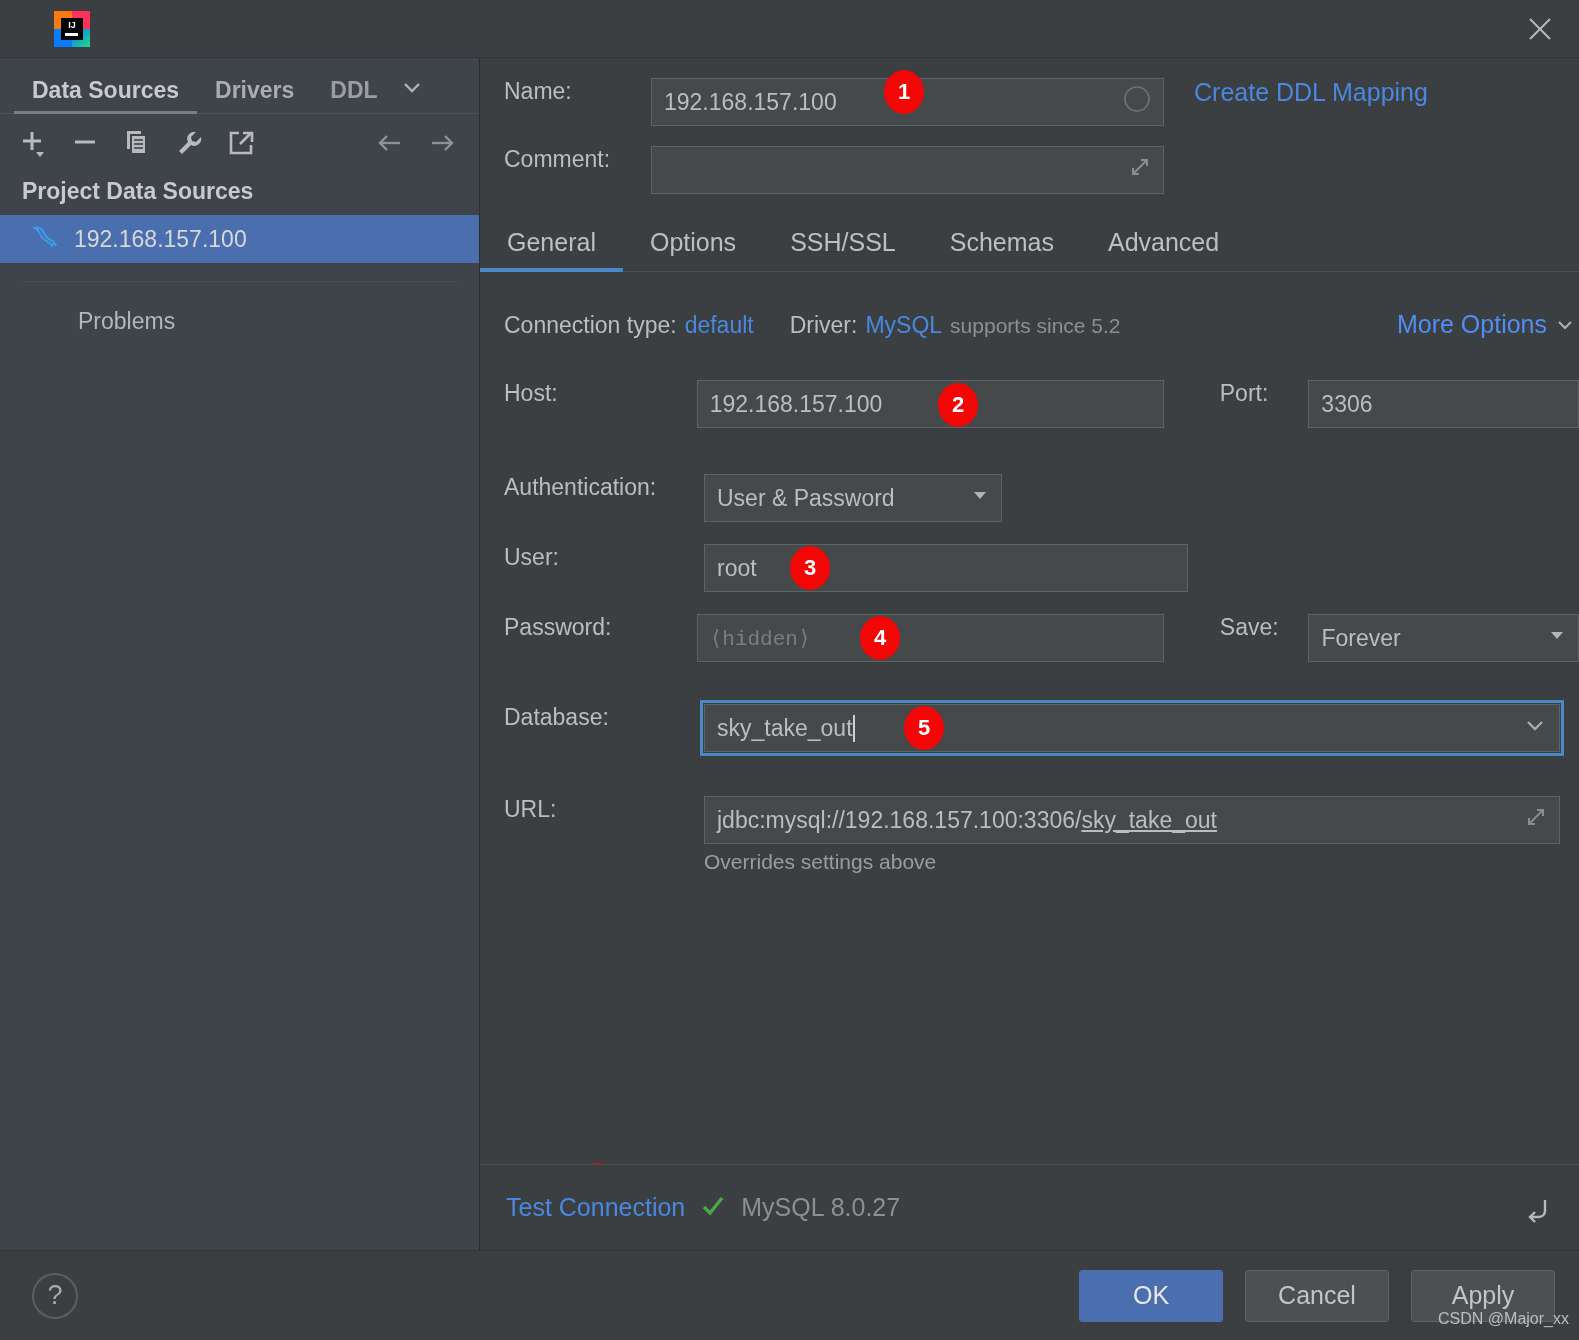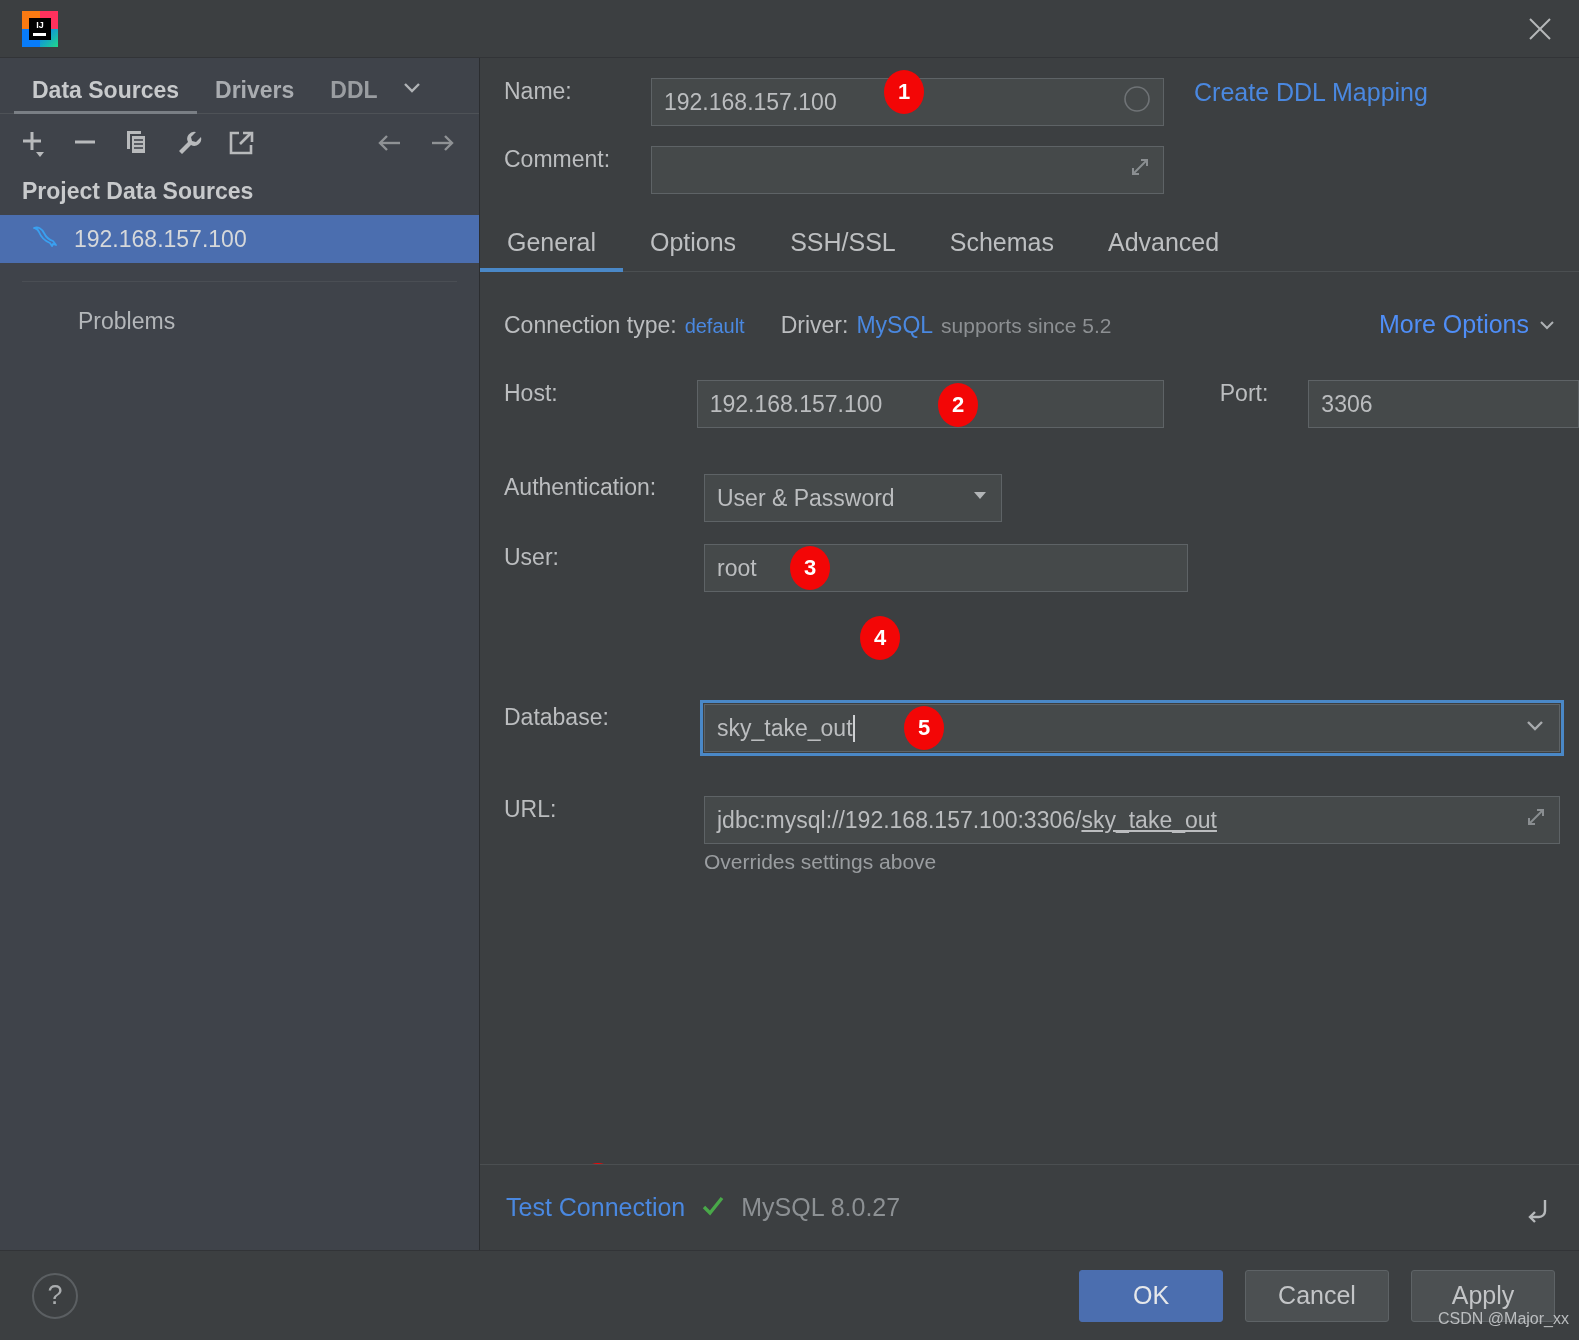--- a/index.html
+++ b/index.html
@@ -21,20 +21,21 @@
     height: 58px; min-height: 58px;
     background: #3c3f41;
     display: flex; align-items: center;
     padding: 0 14px 0 22px;
     border-bottom: 1px solid #323437;
     position: relative;
   }
   .ij-logo {
     width: 36px; height: 36px; position: relative; flex: 0 0 auto;
     margin-right: 22px;
+    margin-left: 32px;
   }
   .ij-logo .q { position: absolute; width: 18px; height: 18px; }
   .ij-logo .q1 { left: 0; top: 0; background: #f97a12; }
   .ij-logo .q2 { left: 18px; top: 0; background: #fe315d; }
   .ij-logo .q3 { left: 0; top: 18px; background: #087cfa; }
   .ij-logo .q4 { left: 18px; top: 18px; background: #087cfa;
       background: linear-gradient(135deg,#087cfa 0%, #21d789 100%); }
   .ij-logo .inner {
     position: absolute; left: 7px; top: 7px; width: 22px; height: 22px;
     background: #000; color: #fff; font-size: 9px; font-weight: bold;
@@ -347,23 +348,23 @@
         </div>
 
         <div class="sub-tabs" style="position:absolute; left:0; top:172px; right:0;">
           <div class="sub-tab active">General</div>
           <div class="sub-tab">Options</div>
           <div class="sub-tab">SSH/SSL</div>
           <div class="sub-tab">Schemas</div>
           <div class="sub-tab">Advanced</div>
         </div>
 
-        <div class="frow" style="position:absolute; left:24px; top:252px; right:22px; align-items:baseline;">
+        <div class="frow" style="position:absolute; left:24px; top:252px; right:4px; align-items:baseline;">
           <span class="lbl">Connection type:</span>
-          <span class="link" style="font-size:20px; margin-left:8px;">default</span>
+          <span class="link" style="font-size:23px; margin-left:8px;">default</span>
           <span class="lbl" style="margin-left:36px;">Driver:</span>
           <span class="link" style="font-size:23px; margin-left:8px;">MySQL</span>
           <span style="font-size:21px; color:#8d9093; margin-left:8px;">supports since 5.2</span>
           <span style="margin-left:auto; display:flex; align-items:center; gap:8px;">
             <span class="linkblue" style="font-size:25px;">More Options</span>
             <svg width="20" height="20" viewBox="0 0 20 20">
               <polyline points="4,7 10,13 16,7" fill="none" stroke="#aeb1b4" stroke-width="2"></polyline>
             </svg>
           </span>
         </div>
@@ -391,20 +392,35 @@
           </div>
         </div>
 
         <div class="frow" style="position:absolute; left:24px; top:486px;">
           <div class="lbl" style="width:200px;">User:</div>
           <div class="txtfield" style="width:484px;">
             <span class="val">root</span>
           </div>
         </div>
 
+        <div class="frow" style="position:absolute; left:24px; top:556px; right:0;">
+          <div class="lbl" style="width:200px;">Password:</div>
+          <div class="txtfield" style="width:484px;">
+            <span class="ph">⟨hidden⟩</span>
+          </div>
+          <div class="lbl" style="margin-left:56px; width:92px;">Save:</div>
+          <div class="combo" style="width:280px;">
+            <span>Forever</span>
+            <span>
+              <svg width="22" height="22" viewBox="0 0 22 22">
+                <polygon points="5,8 17,8 11,15" fill="#b2b5b7"></polygon>
+              </svg>
+            </span>
+          </div>
+        </div>
 
         <div class="frow" style="position:absolute; left:24px; top:646px; right:0;">
           <div class="lbl" style="width:200px;">Database:</div>
           <div class="combo focused" style="width:856px; background:#45494a;">
             <span style="position:relative;">
               <span>sky_take_out</span><span style="display:inline-block; width:2px; height:27px; background:#cfd1d3; vertical-align:-6px;"></span>
             </span>
             <span>
               <svg width="28" height="28" viewBox="0 0 28 28">
                 <polyline points="7,11 14,18 21,11" fill="none" stroke="#a7aaad" stroke-width="2.4"></polyline>

